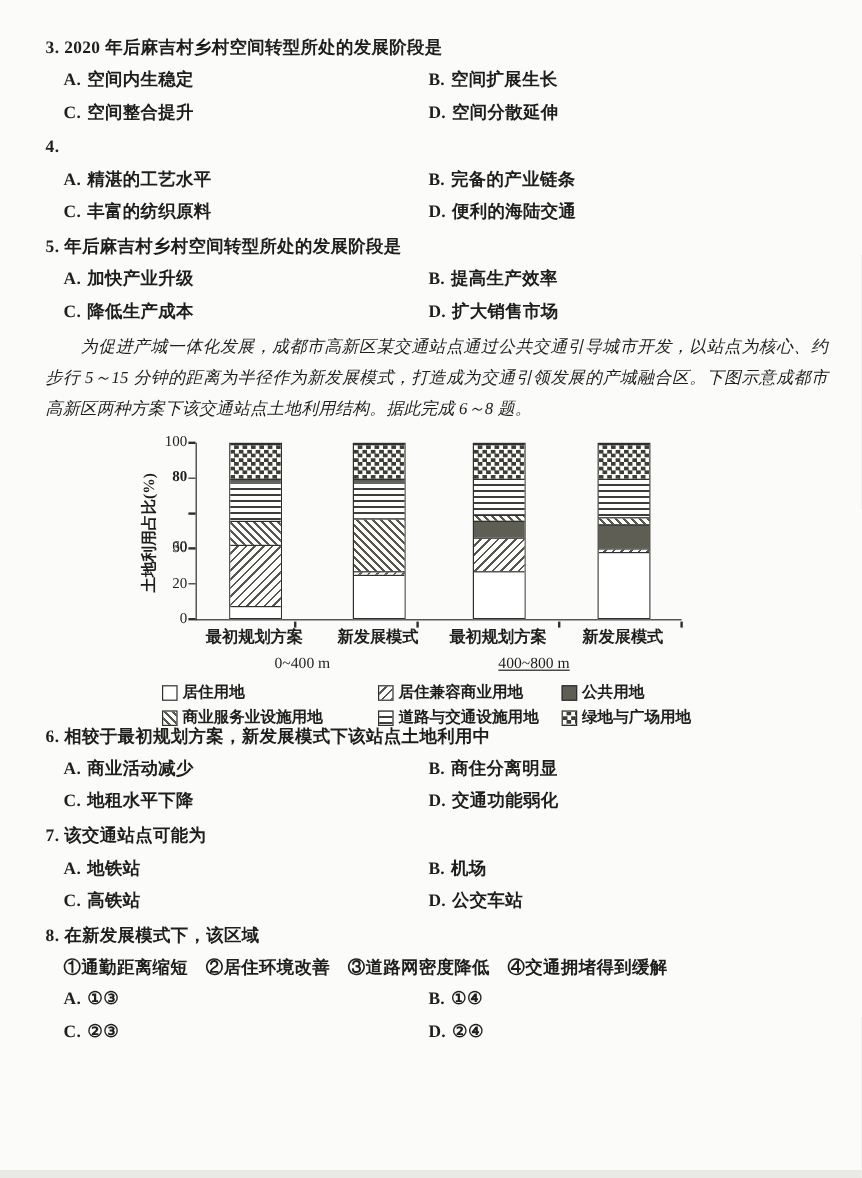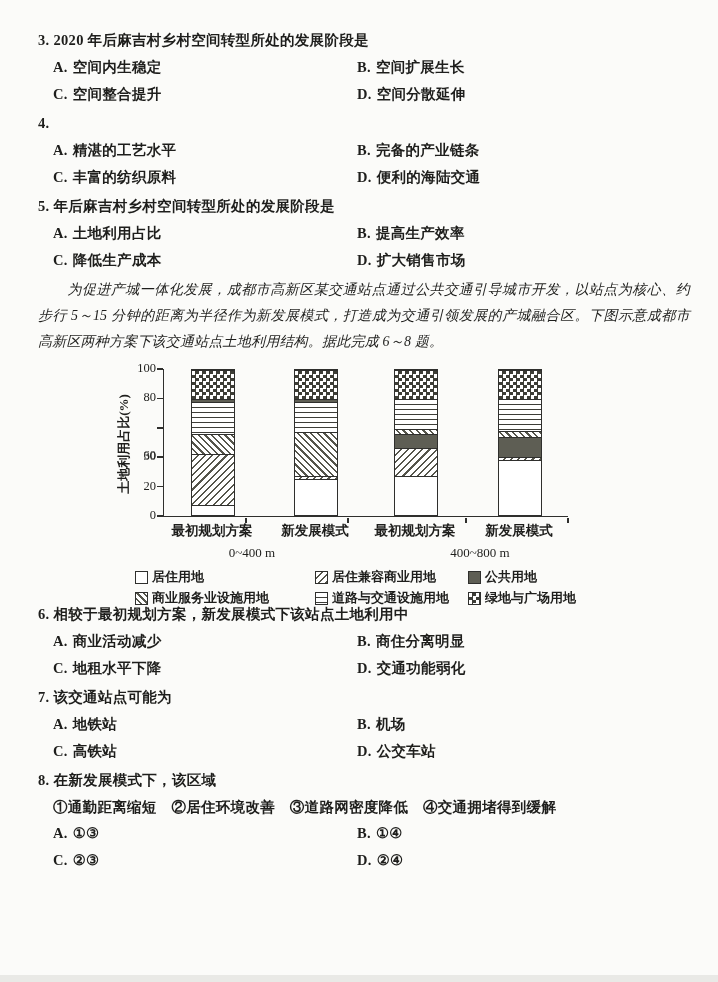--- a/index.html
+++ b/index.html
@@ -102,21 +102,21 @@
         </div>
       </div>
       <div class="q">
         <div class="q-stem">
           <span class="q-num">5.</span>
           <span>年后麻吉村乡村空间转型所处的发展阶段是</span>
         </div>
         <div class="opt-row">
           <div class="opt opt1">
             <span class="opt-label">A.</span>
-            <span>土地利用占比</span>
+            <span>加快产业升级</span>
           </div>
           <div class="opt">
             <span class="opt-label">B.</span>
             <span>提高生产效率</span>
           </div>
         </div>
         <div class="opt-row">
           <div class="opt opt1">
             <span class="opt-label">C.</span>
             <span>降低生产成本</span>
@@ -191,30 +191,30 @@
           </div>
         </div>
   <span class="ytick-label" style="top: 149px;">0</span>
         <span class="ytick-mark" style="top: 156.25px;"></span>
         <span class="ytick-label" style="top: 119.6px;">20</span>
         <span class="ytick-mark" style="top: 126.85px;"></span>
         <span class="ytick-label" style="top: 90.2px;">30</span>
         <span class="ytick-mark" style="top: 97.45px;"></span>
         <span class="ytick-label" style="top: 60.8px; margin-top: 28px;">60</span>
         <span class="ytick-mark" style="top: 68.05px;"></span>
-        <span class="ytick-label" style="top: 31.4px;">80</span>
+        <span class="ytick-label" style="top: 31.4px; font-weight: bold;">80</span>
         <span class="ytick-mark" style="top: 38.65px;"></span>
         <span class="ytick-label" style="top: 2px;">100</span>
         <span class="ytick-mark" style="top: 9.25px;"></span>
         <span class="xlabel" style="left: 174px;">最初规划方案</span>
         <span class="xlabel" style="left: 277px;">新发展模式</span>
         <span class="xlabel" style="left: 377px;">最初规划方案</span>
         <span class="xlabel" style="left: 481px;">新发展模式</span>
         <span class="group-label" style="left: 214px; font-family: Liberation Serif, serif;">0~400 m</span>
-        <span class="group-label" style="left: 442px;">400~800 m</span>
+        <span class="group-label" style="left: 407px; text-decoration: underline;">400~800 m</span>
         <span class="xtick" style="left: 207px;"></span>
         <span class="xtick" style="left: 309px;"></span>
         <span class="xtick" style="left: 427px;"></span>
         <span class="xtick" style="left: 529px;"></span>
       </div>
       <div class="q">
         <div class="q-stem">
           <span class="q-num">6.</span>
           <span>相较于最初规划方案，新发展模式下该站点土地利用中</span>
         </div>

